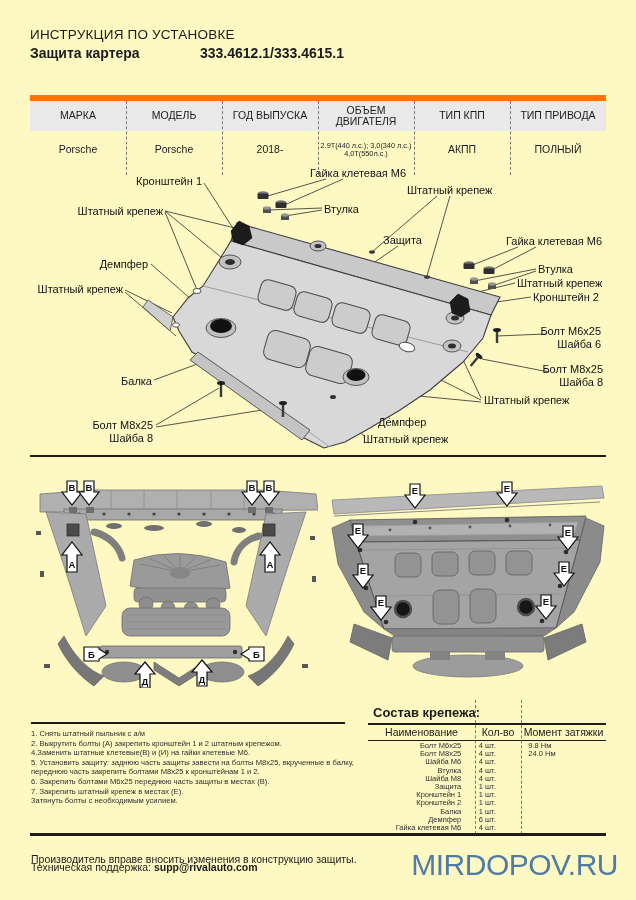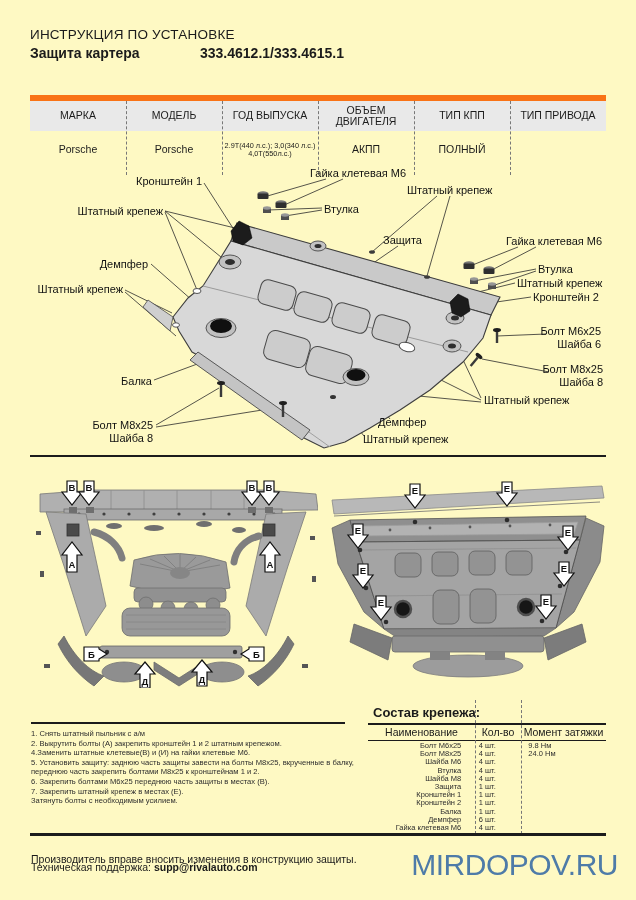--- a/index.html
+++ b/index.html
@@ -57,20 +57,21 @@
       <div class="vcell">МАРКА</div>
       <div class="vcell">МОДЕЛЬ</div>
       <div class="vcell">ГОД ВЫПУСКА</div>
       <div class="vcell">ОБЪЕМ ДВИГАТЕЛЯ</div>
       <div class="vcell">ТИП КПП</div>
       <div class="vcell">ТИП ПРИВОДА</div>
     </div>
     <div class="vrow">
       <div class="vcell">Porsche</div>
       <div class="vcell">Porsche</div>
+      <div class="vcell">2018-</div>
       <div class="vcell small">
         <span>2.9Т(440 л.с.); 3,0(340 л.с.)</span>
         <span>4,0Т(550л.с.)</span>
       </div>
       <div class="vcell">АКПП</div>
       <div class="vcell">ПОЛНЫЙ</div>
     </div>
     <div class="vsep" style="left:96px"></div>
     <div class="vsep" style="left:192px"></div>
     <div class="vsep" style="left:288px"></div>

